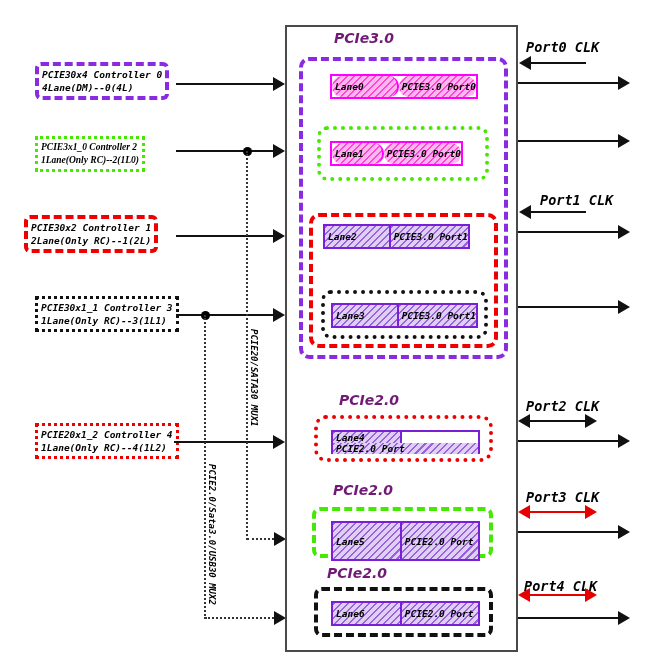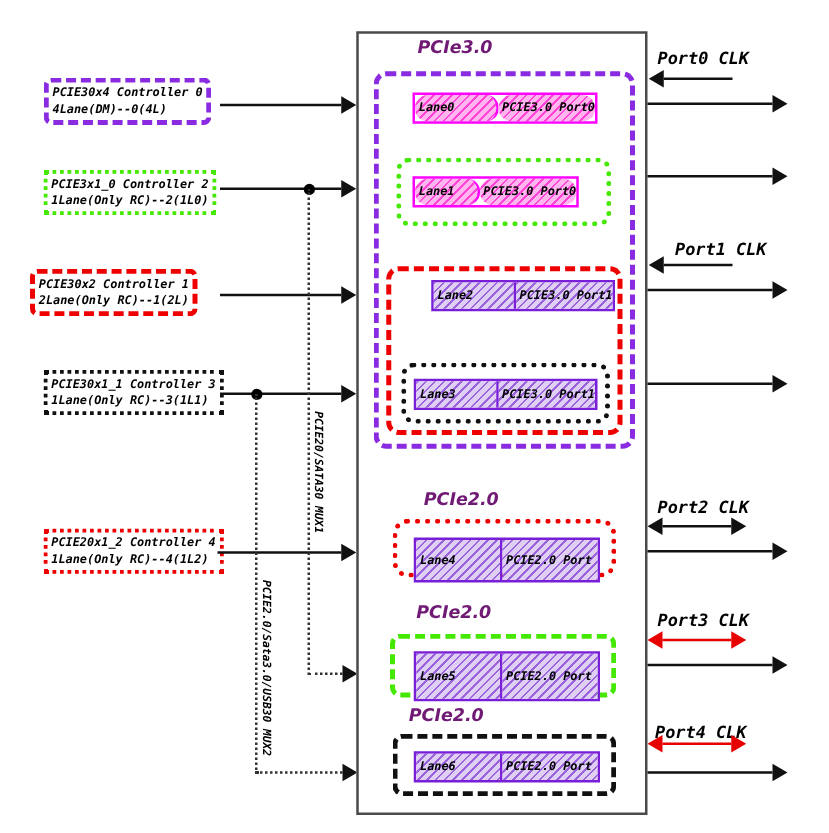--- a/index.html
+++ b/index.html
@@ -87,21 +87,21 @@
 </style>
 </head>
 <body>
 
 <div class="canvas">
 
   <div class="ctrl c-purple" style="left:35px; top:62px;">
     <div>PCIE30x4 Controller 0</div>
     <div>4Lane(DM)--0(4L)</div>
   </div>
-  <div class="ctrl c-green" style="left:35px; top:136px;">
+  <div class="ctrl c-green" style="left:35px; top:136px;font-family:Liberation Serif, serif;">
     <div>PCIE3x1_0 Controller 2</div>
     <div>1Lane(Only RC)--2(1L0)</div>
   </div>
   <div class="ctrl c-red-d" style="left:24px; top:215px;">
     <div>PCIE30x2 Controller 1</div>
     <div>2Lane(Only RC)--1(2L)</div>
   </div>
   <div class="ctrl c-blk-o" style="left:35px; top:296px;">
     <div>PCIE30x1_1 Controller 3</div>
     <div>1Lane(Only RC)--3(1L1)</div>
@@ -143,29 +143,29 @@
   <div class="grp g-blk-d" style="left:314px; top:587px; width:179px; height:50px;"></div>
 
   <div class="lane mg" style="left:330px; top:74px;  width:148px; height:25px;">
     <span class="ln">Lane0</span>
     <span class="lp">PCIE3.0 Port0</span>
   </div>
   <div class="lane mg" style="left:330px; top:141px; width:133px; height:25px;">
     <span class="ln">Lane1</span>
     <span class="lp">PCIE3.0 Port0</span>
   </div>
-  <div class="lane vi" style="left:345px; top:224px; width:147px; height:25px;">
+  <div class="lane vi" style="left:323px; top:224px; width:147px; height:25px;">
     <span class="ln">Lane2</span>
     <span class="lp">PCIE3.0 Port1</span>
   </div>
   <div class="lane vi" style="left:331px; top:303px; width:147px; height:25px;">
     <span class="ln">Lane3</span>
     <span class="lp">PCIE3.0 Port1</span>
   </div>
-  <div class="lane vi" style="left:331px; top:430px; width:149px; height:36px;">
+  <div class="lane vi" style="left:331px; top:430px; width:149px; height:24px;flex-direction:column;">
     <span class="ln">Lane4</span>
     <span class="lp">PCIE2.0 Port</span>
   </div>
   <div class="lane vi" style="left:331px; top:521px; width:149px; height:40px;">
     <span class="ln">Lane5</span>
     <span class="lp">PCIE2.0 Port</span>
   </div>
   <div class="lane vi" style="left:331px; top:601px; width:149px; height:25px;">
     <span class="ln">Lane6</span>
     <span class="lp">PCIE2.0 Port</span>

